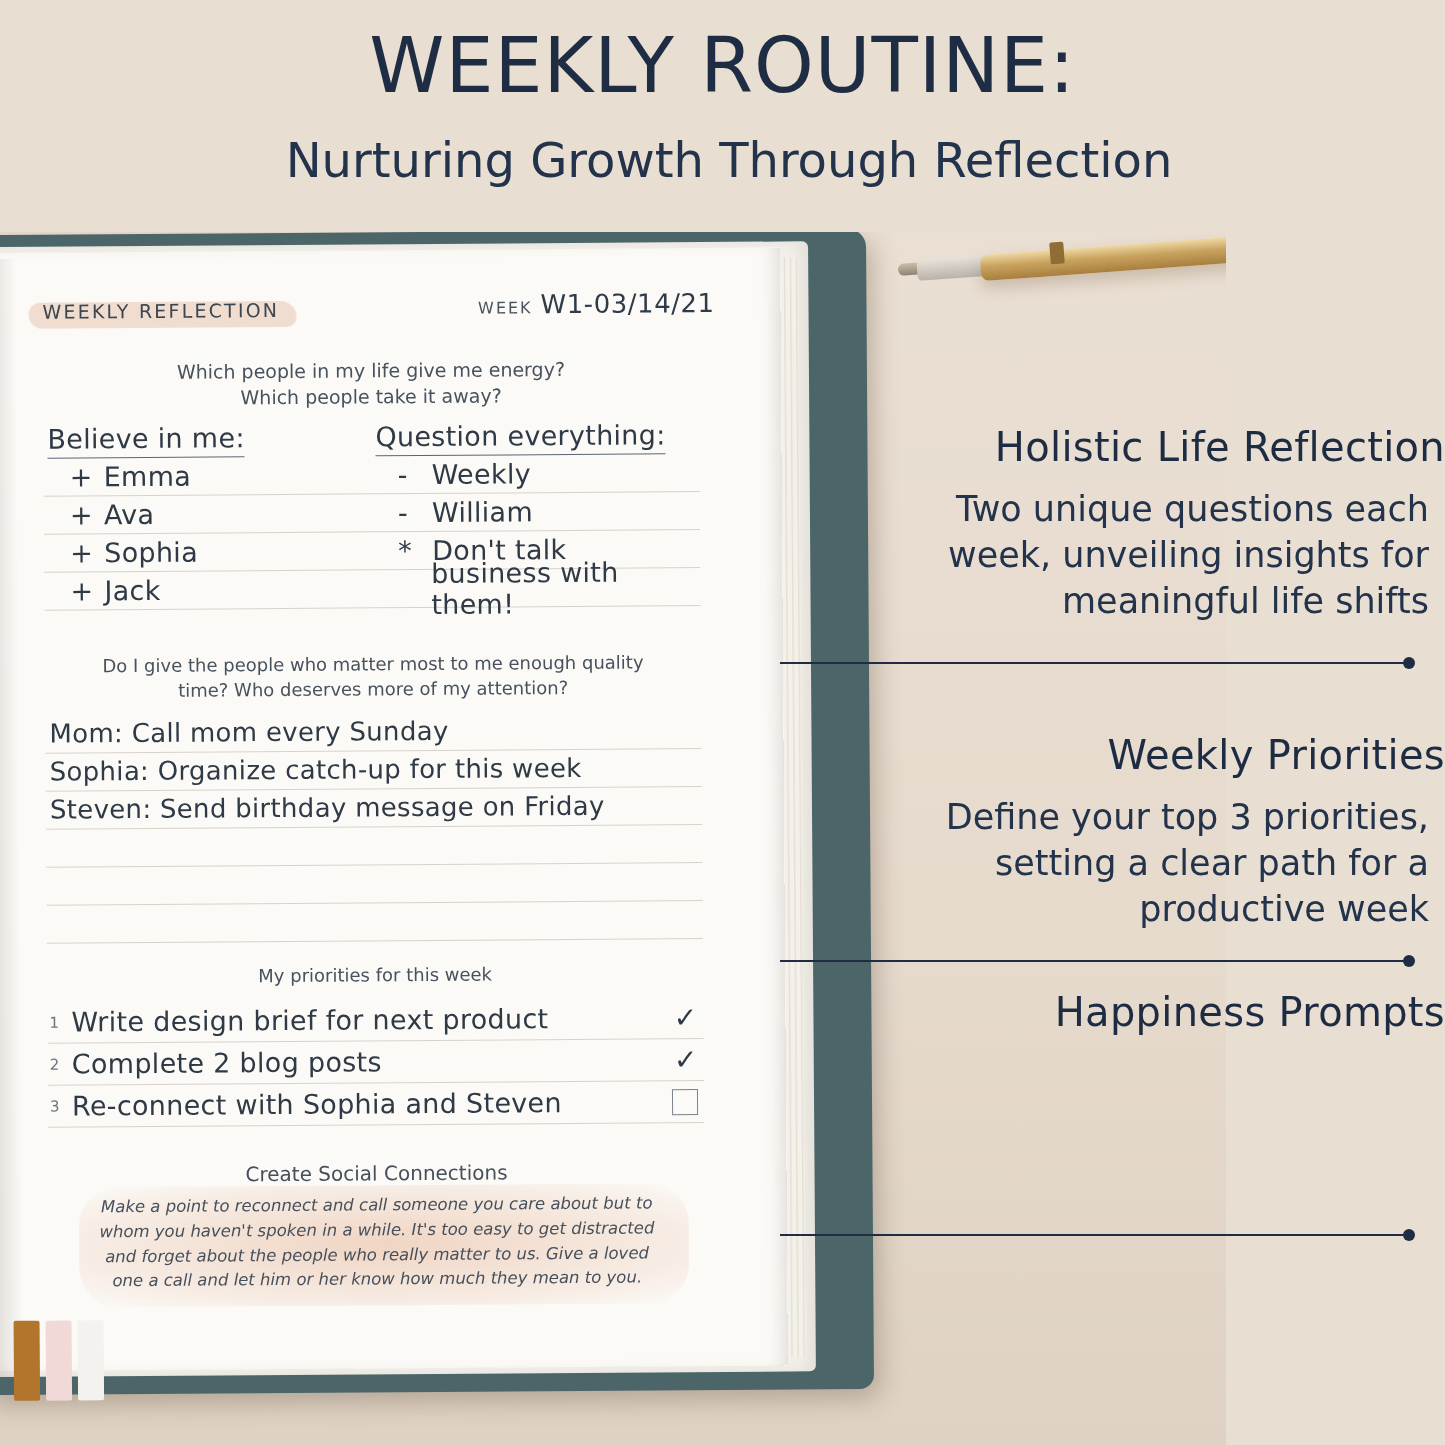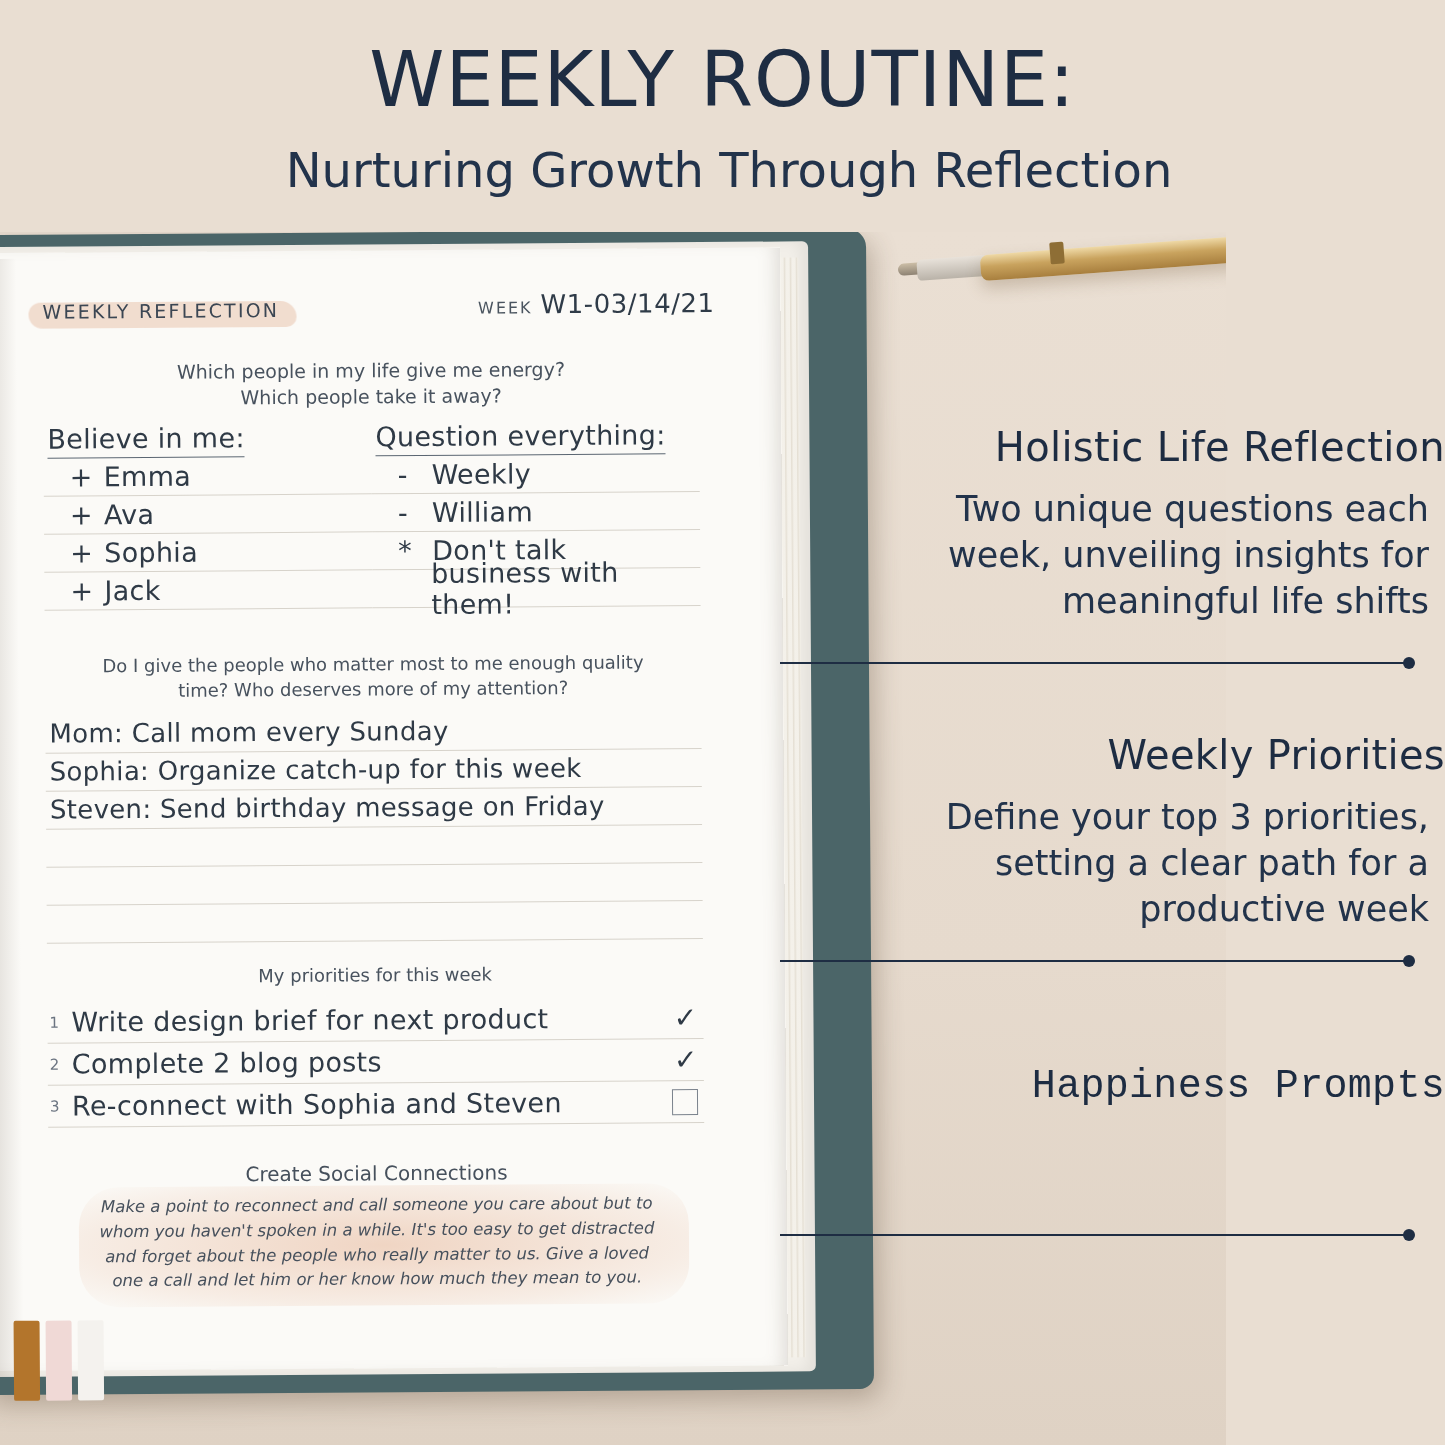--- a/index.html
+++ b/index.html
@@ -18,31 +18,31 @@
   
   .header {
     position: absolute;
     top: 0; left: 0;
     width: 1445px;
     height: 232px;
     text-align: center;
     color: #1e2d43;
   }
   .main-title {
-    margin: 8px;
-    padding-top: 30px;
+    margin: 0;
+    padding-top: 24px;
     font-family: "DejaVu Sans", sans-serif;
     font-weight: 400;
     font-size: 76px;
     letter-spacing: 1px;
     color: #1e2d43;
     line-height: 1.1;
   }
   .sub-title {
-    margin: 0;
+    margin: 12px;
     padding-top: 14px;
     font-family: "DejaVu Sans", sans-serif;
     font-weight: 400;
     font-size: 48px;
     color: #22334b;
     line-height: 1.1;
     padding-left: 13px;
   }
 
   
@@ -324,21 +324,21 @@
   }
   .feature p {
     margin: 16px;
     font-size: 35px;
     line-height: 1.32;
     color: #22334b;
     padding-left: 20px;
   }
   .f1 { top: 192px; }
   .f2 { top: 500px; }
-  .f3 { top: 832px; font-family: Liberation Mono, monospace; }
+  .f3 { top: 757px; }
 
   .leader {
     position: absolute;
     height: 2px;
     background: #1e2d43;
   }
   .leader .dot {
     position: absolute;
     right: -5px;
     top: -5px;

